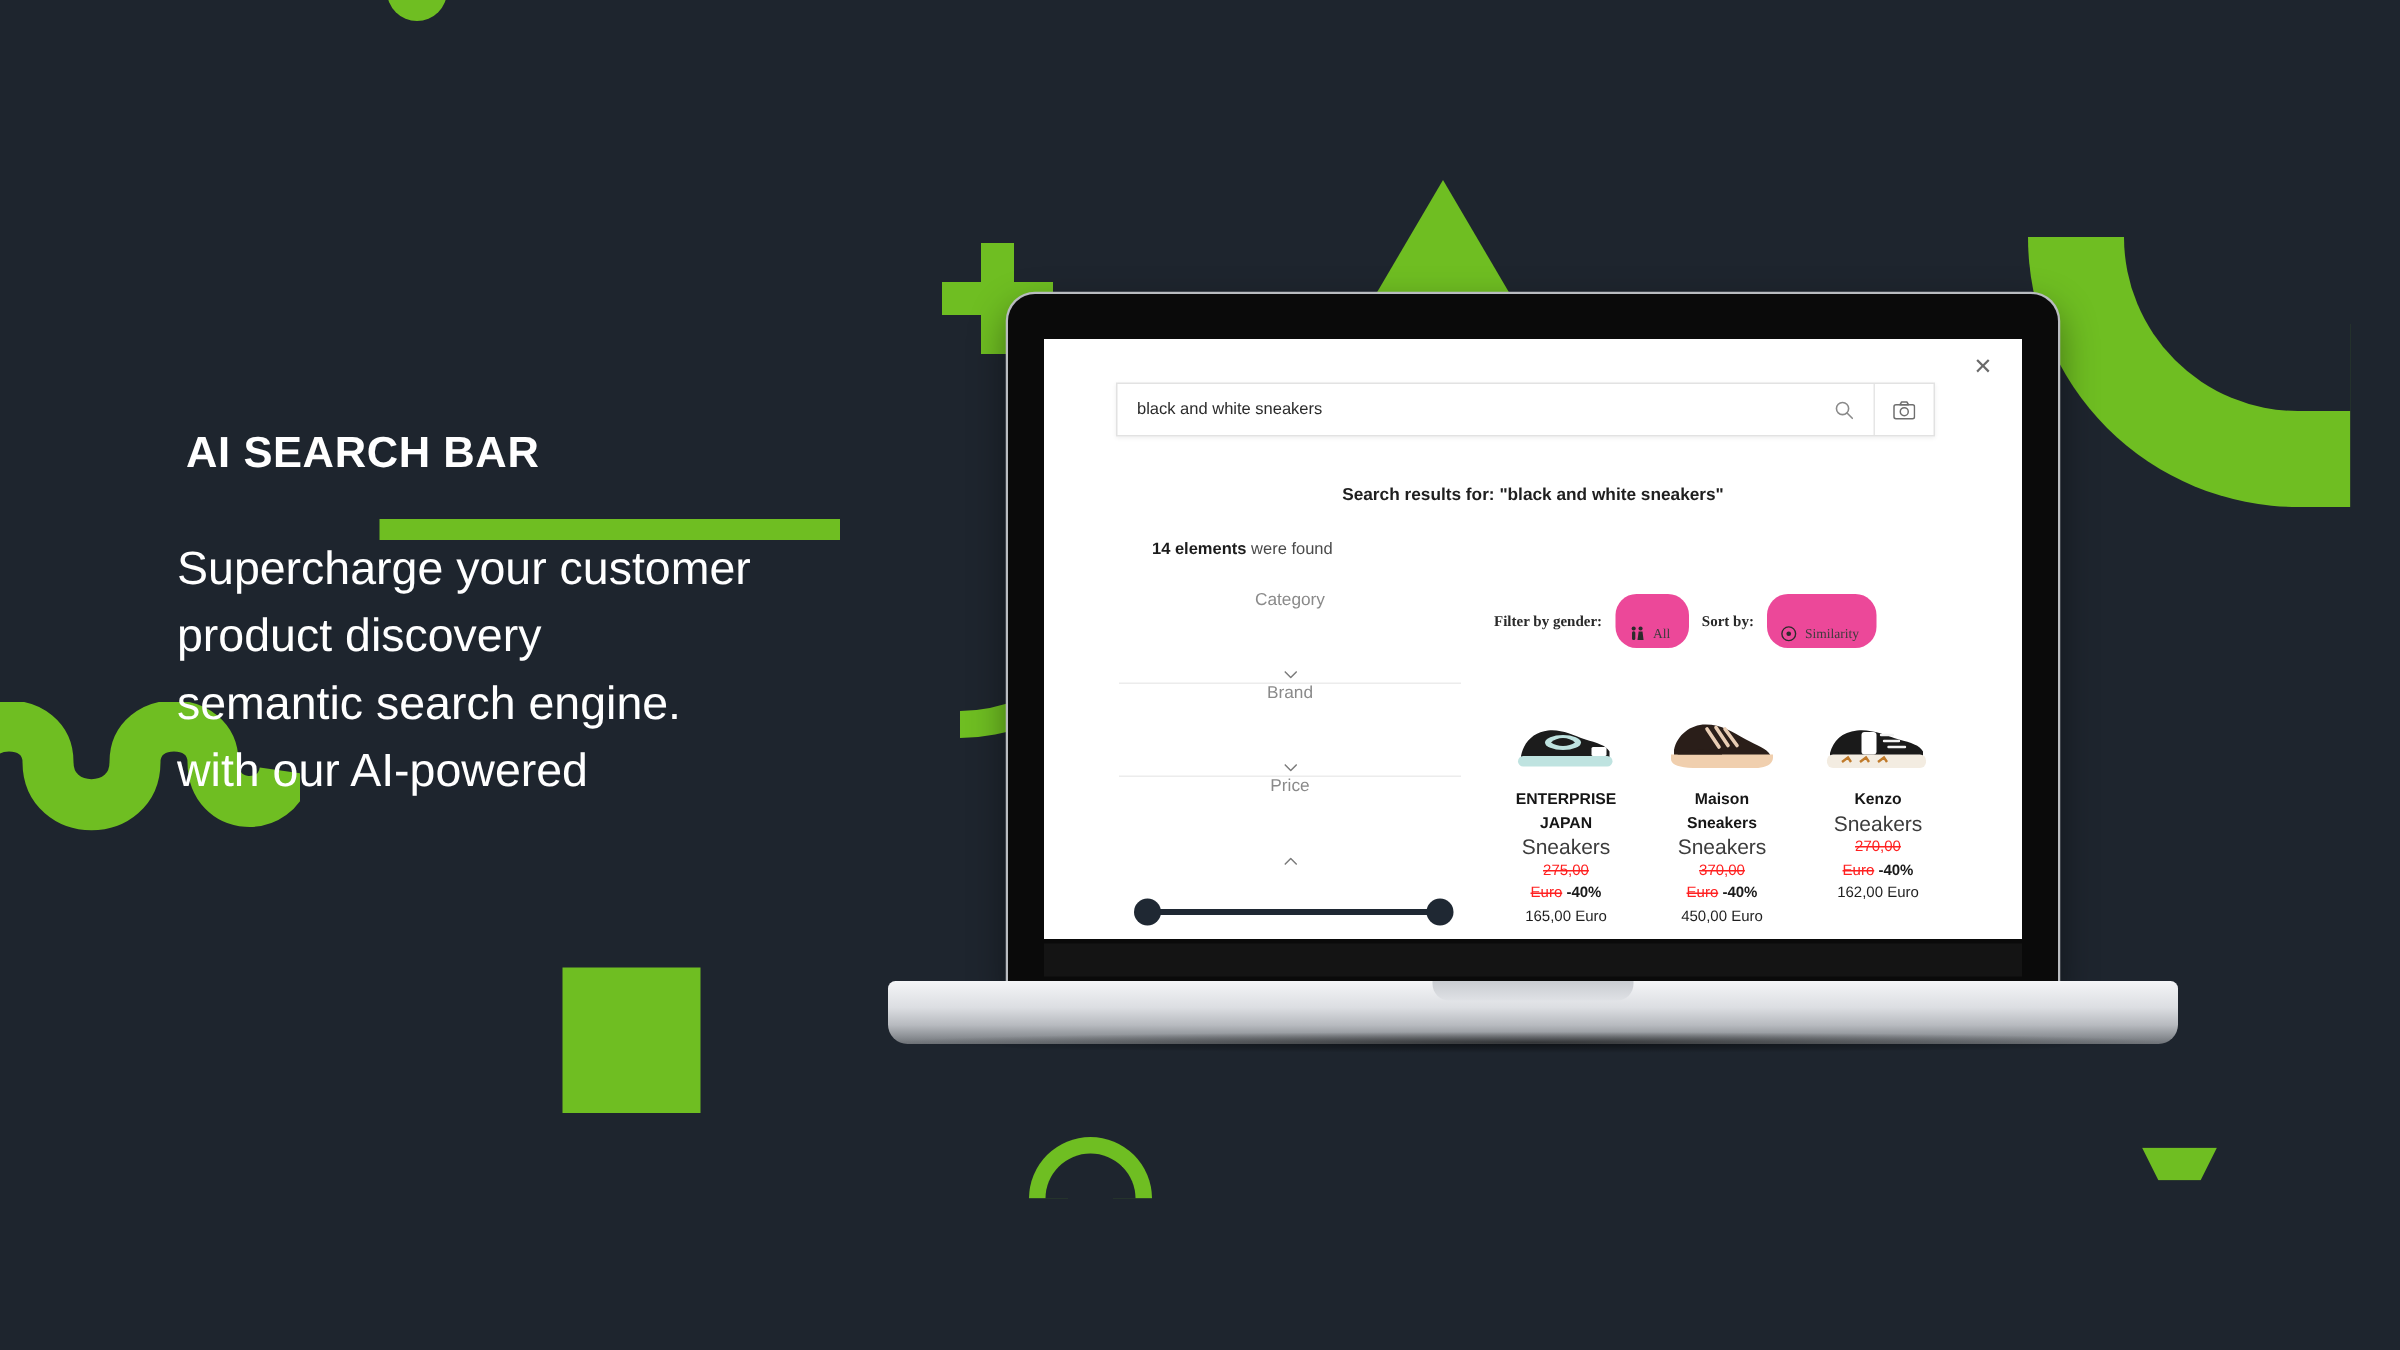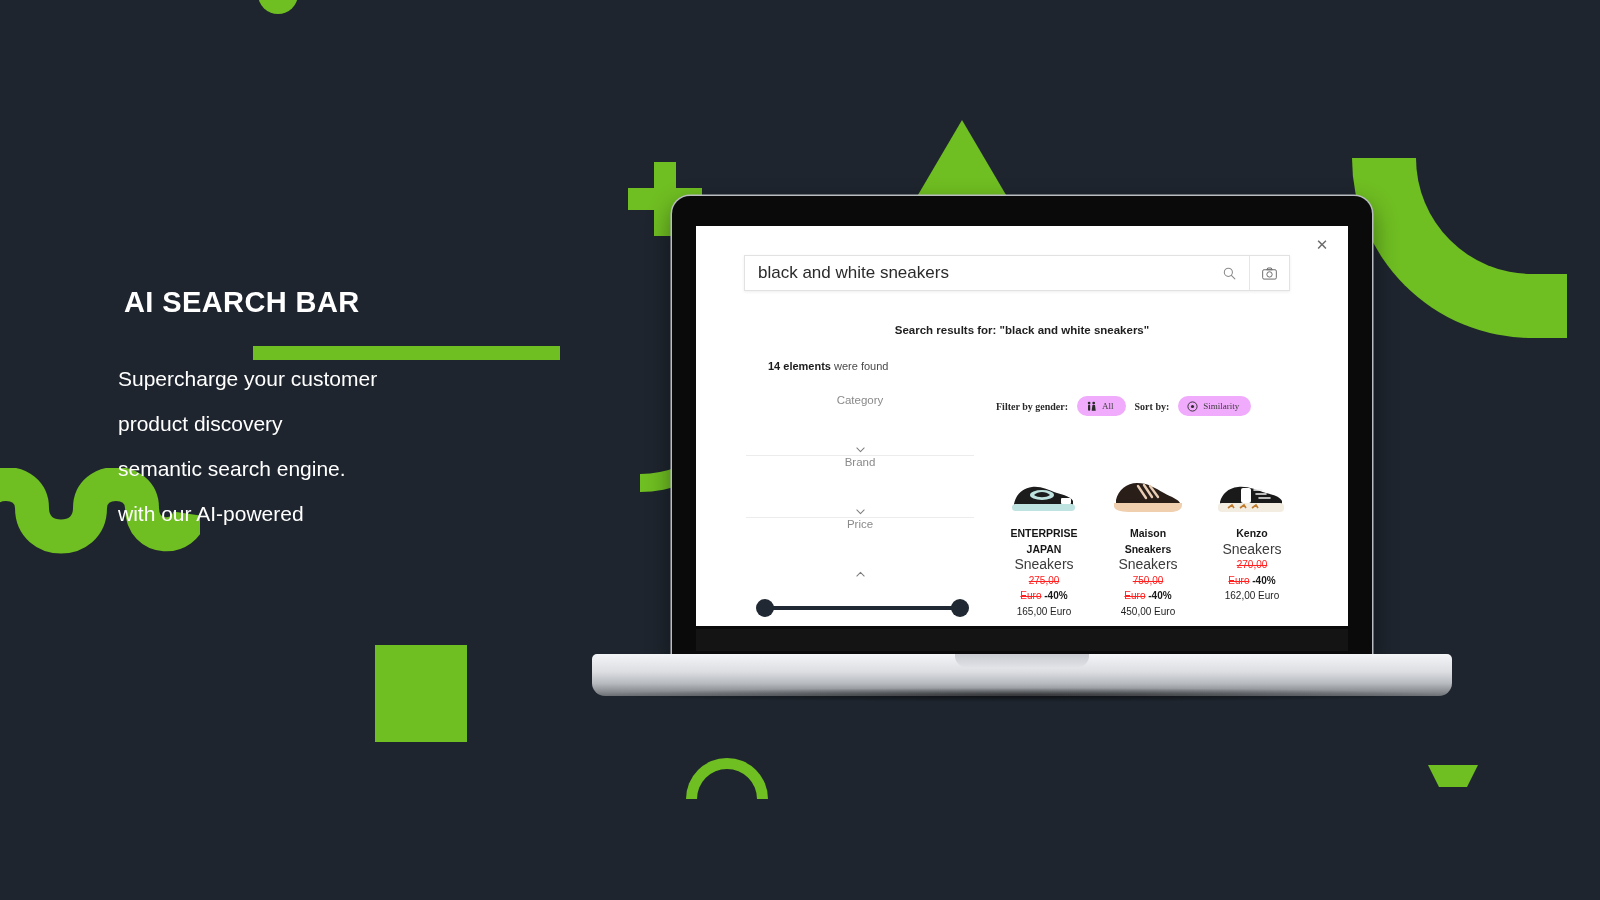--- a/index.html
+++ b/index.html
@@ -98,21 +98,21 @@
   .headline-rule {
     position: absolute;
     left: 253px; top: 346px;
     width: 307px; height: 14px;
     background: #6fbe22;
   }
   .subcopy {
     position: absolute;
     left: 118px; top: 356px;
     width: 560px;
-    font-size: 21px;
+    font-size: 31px;
     line-height: 45px;
     color: #ffffff;
     font-weight: 300;
   }
   .subcopy span { display: block; }
 
   
   .laptop { position: absolute; left: 592px; top: 196px; width: 860px; height: 500px; }
 
   .lid {
@@ -174,21 +174,21 @@
     left: 48px; top: 29px;
     width: 546px; height: 36px;
     background: #fff;
     border: 1px solid #e2e2e2;
     box-shadow: 0 1px 3px rgba(0,0,0,0.07);
     display: flex; align-items: center;
   }
   .search-value {
     flex: 1;
     padding-left: 13px;
-    font-size: 17px;
+    font-size: 11px;
     color: #2b2b2b;
   }
   .search-icon-btn, .camera-icon-btn {
     width: 40px; height: 100%;
     display: flex; align-items: center; justify-content: center;
     cursor: pointer;
   }
   .camera-icon-btn { border-left: 1px solid #e6e6e6; }
   svg.ic { display: block; }
 
@@ -244,22 +244,22 @@
     position: absolute;
     left: 300px; top: 170px;
     width: 300px;
     display: flex; align-items: center; justify-content: flex-start;
     gap: 9px;
     font-family: Liberation Serif, serif;
   }
   .tb-label { font-size: 10px; color: #2a2a2a; font-weight: bold; }
   .pill {
     display: flex; align-items: center; gap: 5px;
-    background: #f0abfc; border-radius: 14px;
-    padding: 4px 12px 4px 8px;
+    background: #ec4899; border-radius: 14px;
+    padding: 20px 12px 4px 8px;
     font-size: 9px; color: #3c3c3c;
     cursor: pointer;
   }
   .pill .pill-ic { width: 12px; height: 12px; display:flex; align-items:center; justify-content:center; }
 
   
   .grid {
     position: absolute;
     left: 296px; top: 218px;
     width: 340px;
@@ -441,21 +441,21 @@
                   <path d="M30 10 L38 22 M36 9 L44 21 M42 10 L50 21" stroke="#e8cdb4" stroke-width="2.4" fill="none" stroke-linecap="round"></path>
                   <path d="M6 30 C6 34 12 36 24 36 L62 36 C70 36 74 33 74 29 L74 27 L6 27 Z" fill="#f0cfae"></path>
                   <path d="M10 27 C16 24 28 23 40 24 L40 27 Z" fill="#2a1e19"></path>
                 </svg>
               </div>
               <div class="brand">
                 <span>Maison</span><br>
                 <span>Sneakers</span>
               </div>
               <div class="ptype">Sneakers</div>
-              <div class="pold">750,00</div>
+              <div class="pold">370,00</div>
               <div class="pdisc-line">
                 <span class="eu">Euro</span>
                 <span class="pct">-40%</span>
               </div>
               <div class="pnew">450,00 Euro</div>
             </div>
 
             <div class="card">
               <div class="card-img">
                 <svg class="shoe" width="76" height="38" viewBox="0 0 76 38">

